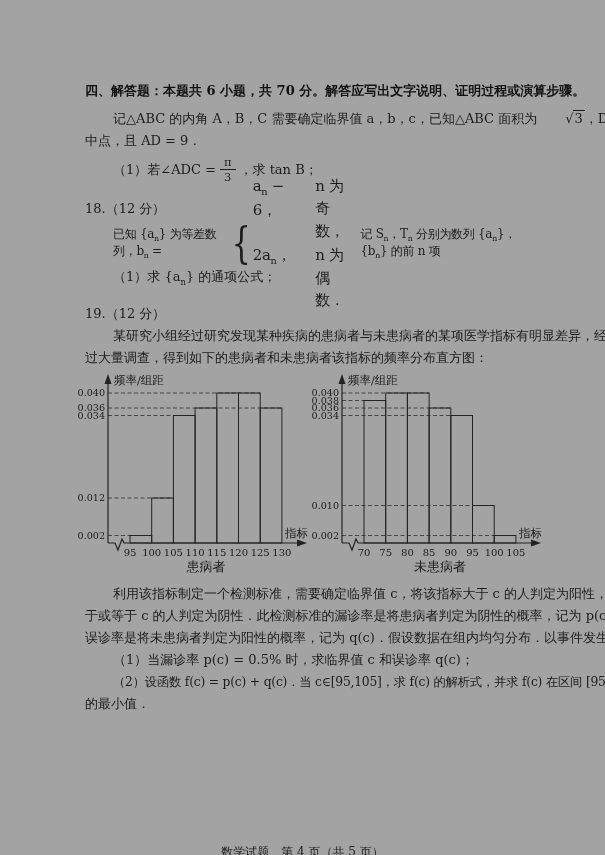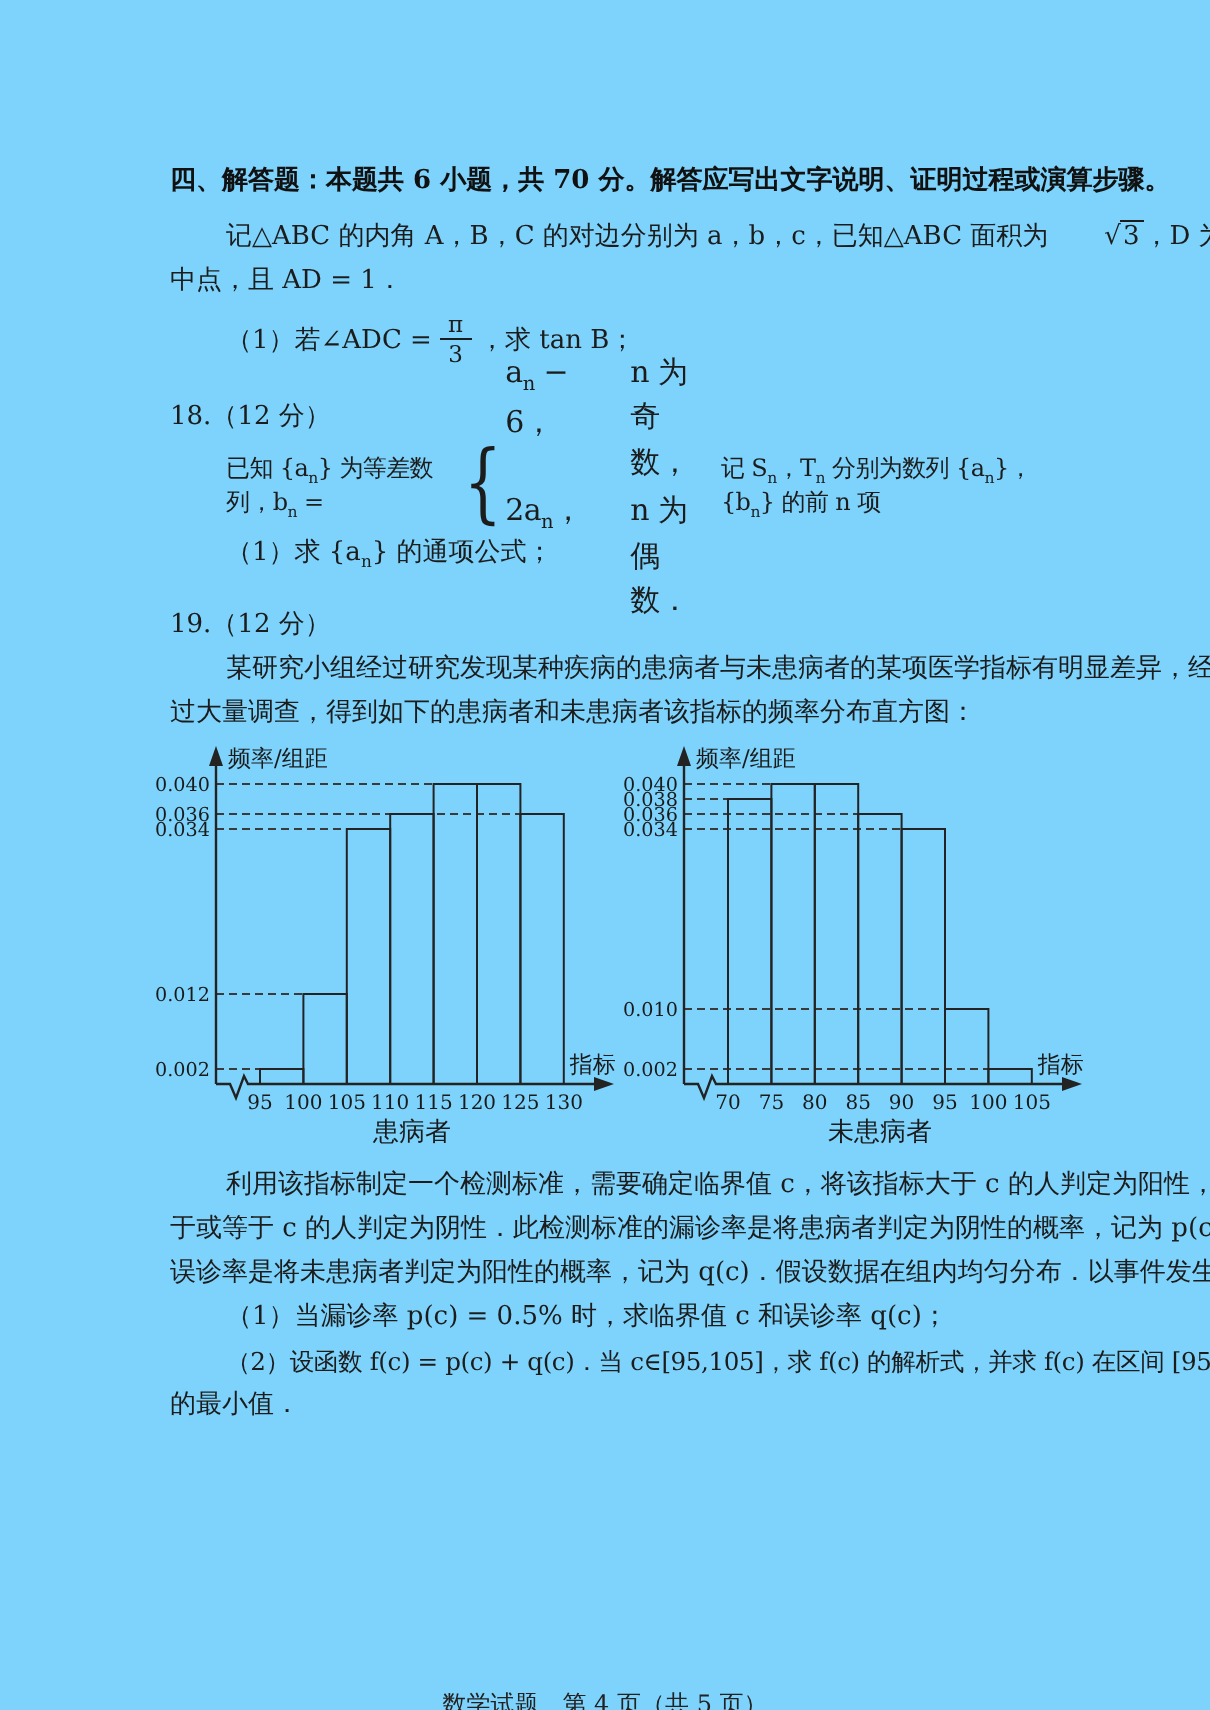--- a/index.html
+++ b/index.html
@@ -1,20 +1,20 @@
 <!DOCTYPE html>
 <html><head>
 <meta charset="utf-8">
 <style>
   html,body{margin:0;padding:0;background:#f6f6f4;}
   .page{
     position:relative;
     width:605px;height:855px;
     margin:0 auto;
-    background:#7dd3fc;
+    background:#a3a3a3;
     box-sizing:border-box;
     padding:80px 67px 0 85px;
     font-family:"DejaVu Serif","Liberation Serif",serif;
     font-size:13px;
     color:#1c1c1c;
     overflow:hidden;
   }
   .line{line-height:22px;min-height:22px;white-space:nowrap;}
   .indent{text-indent:28px;}
   .part{padding-left:28px;}
@@ -45,22 +45,22 @@
   }
 </style>
 </head>
 <body>
 
 <div class="page">
 
   <div class="line heading">四、解答题：本题共 6 小题，共 70 分。解答应写出文字说明、证明过程或演算步骤。</div>
 
   <section class="qblock" style="margin-top:6px;">
-    <div class="line indent"><span>记△ABC 的内角 A，B，C 的对边分别为 a，b，c，已知△ABC 面积为</span><span class="sqrt"><span>√</span><span class="radicand">3</span></span><span>，D 为 BC 的</span></div>
-    <div class="line">中点，且 AD = 1．</div>
+    <div class="line indent"><span>记△ABC 的内角 A，B，C 需要确定临界值 a，b，c，已知△ABC 面积为</span><span class="sqrt"><span>√</span><span class="radicand">3</span></span><span>，D 为 BC 的</span></div>
+    <div class="line">中点，且 AD = 9．</div>
     <div class="frac-line part">
       <span>（1）若∠ADC =</span>
       <span class="frac">
           <span class="num">π</span>
           <span class="den">3</span>
         </span>
       <span>，求 tan B；</span>
     </div>
   </section>
 

